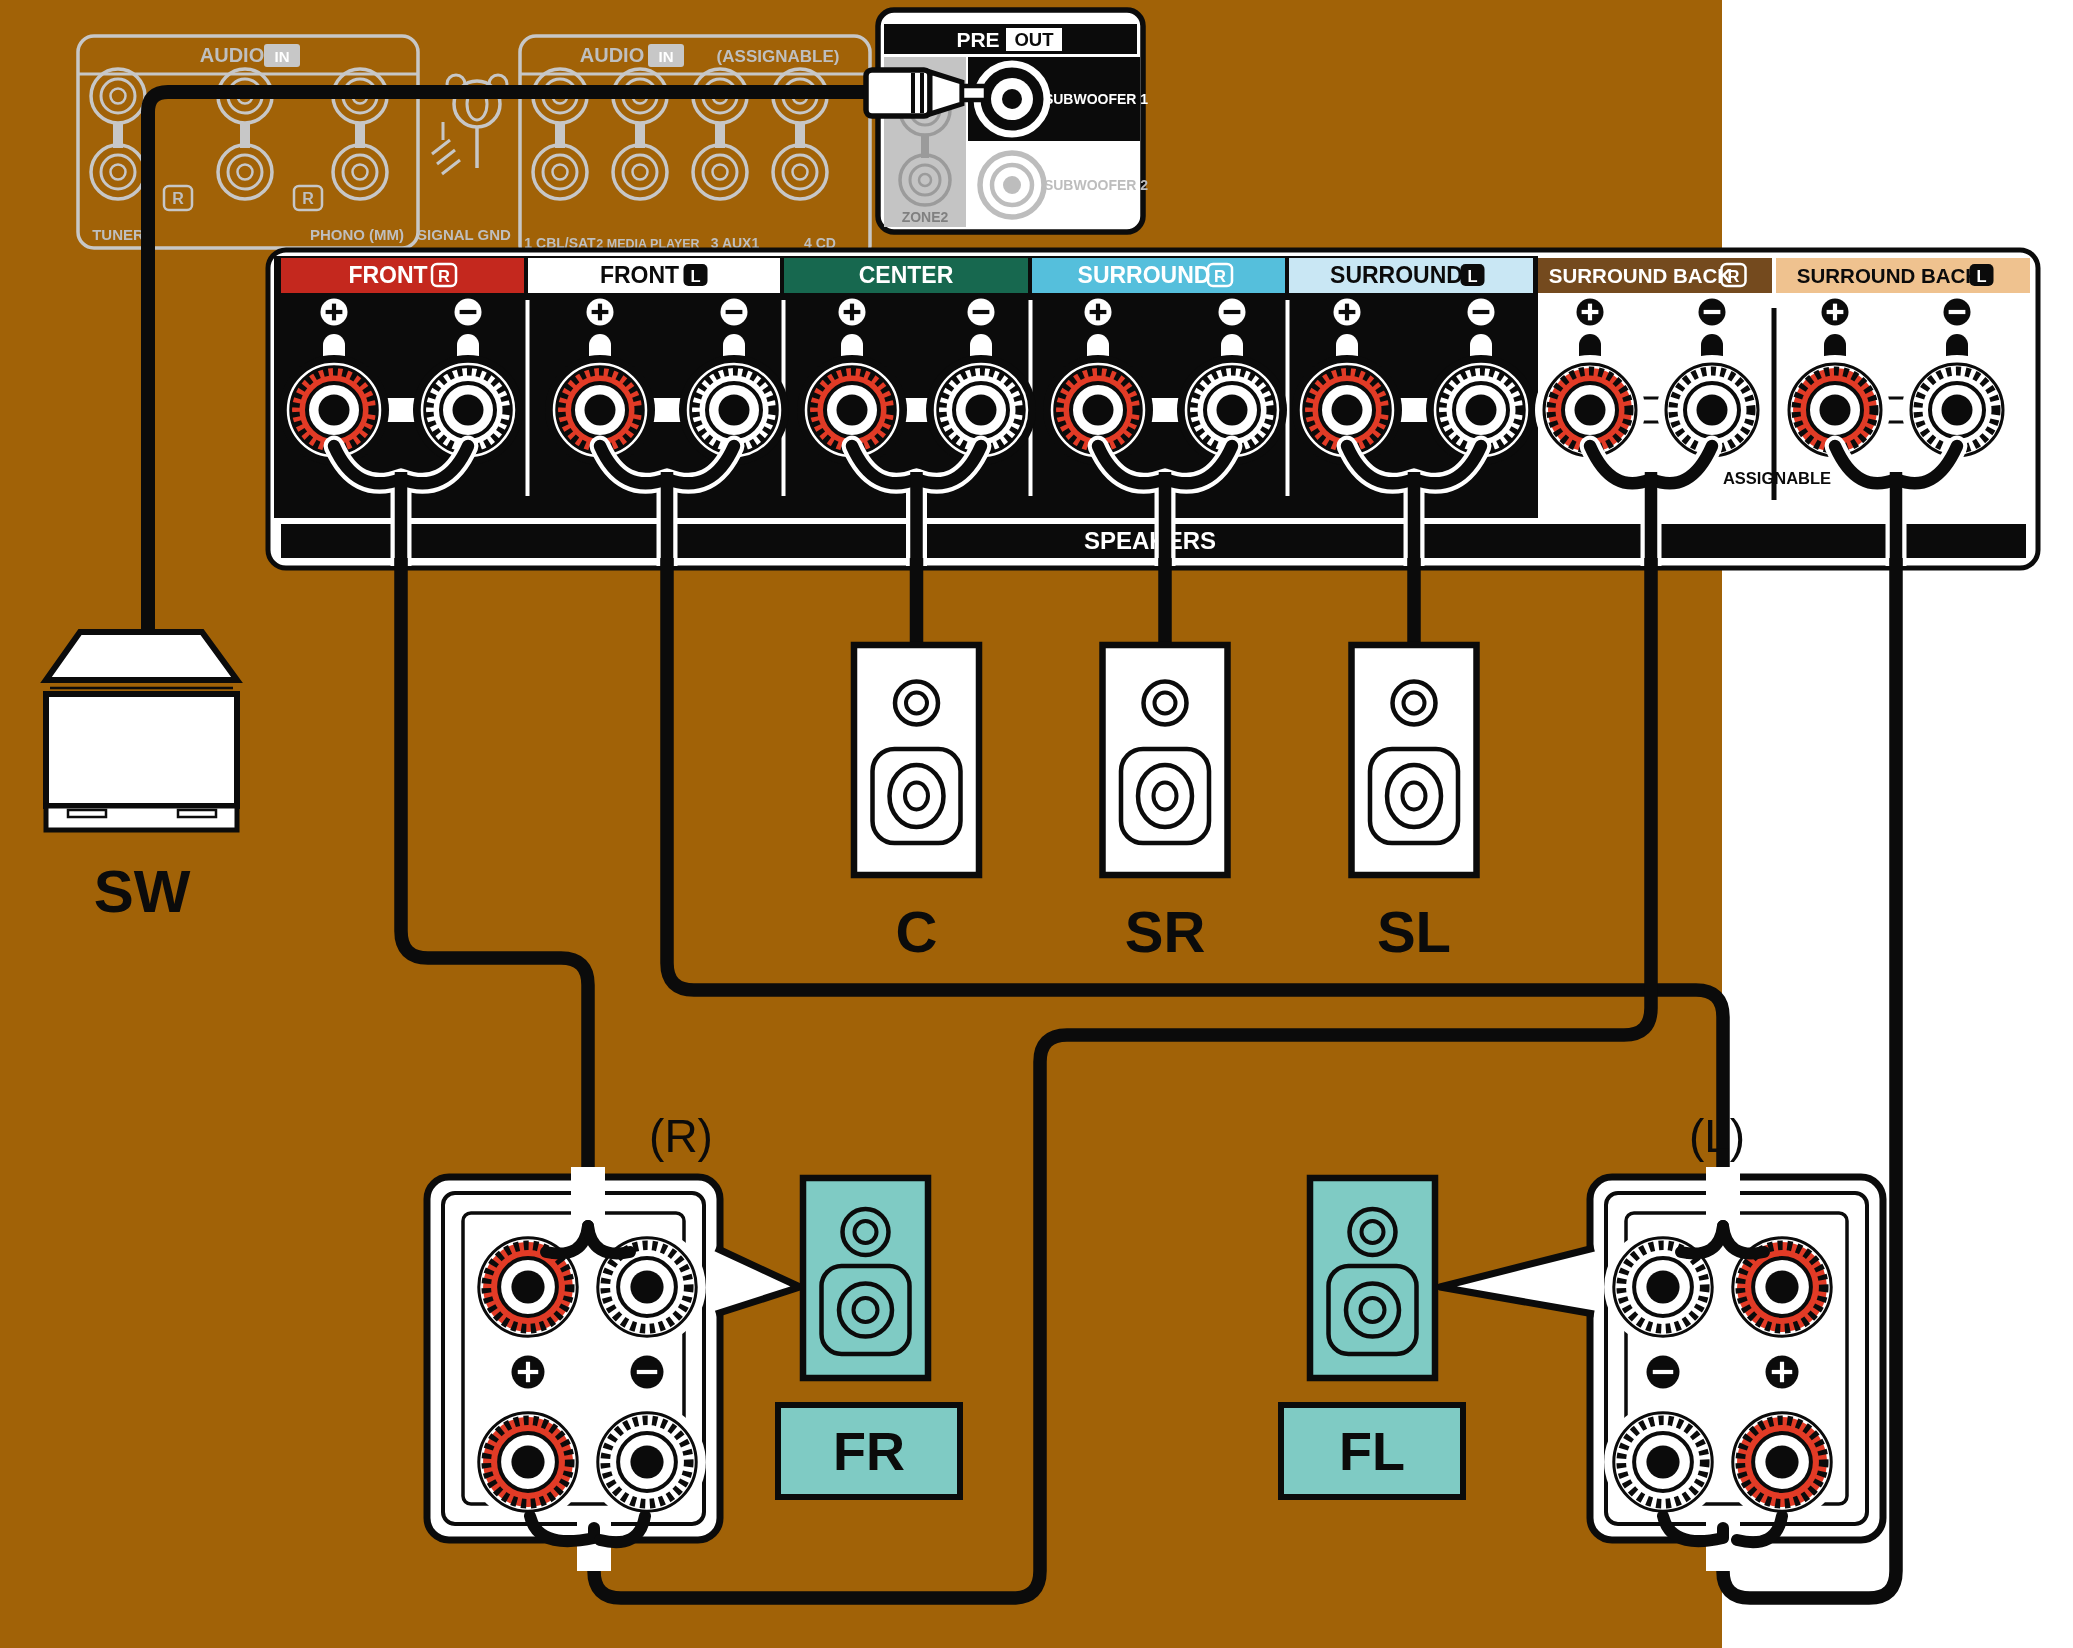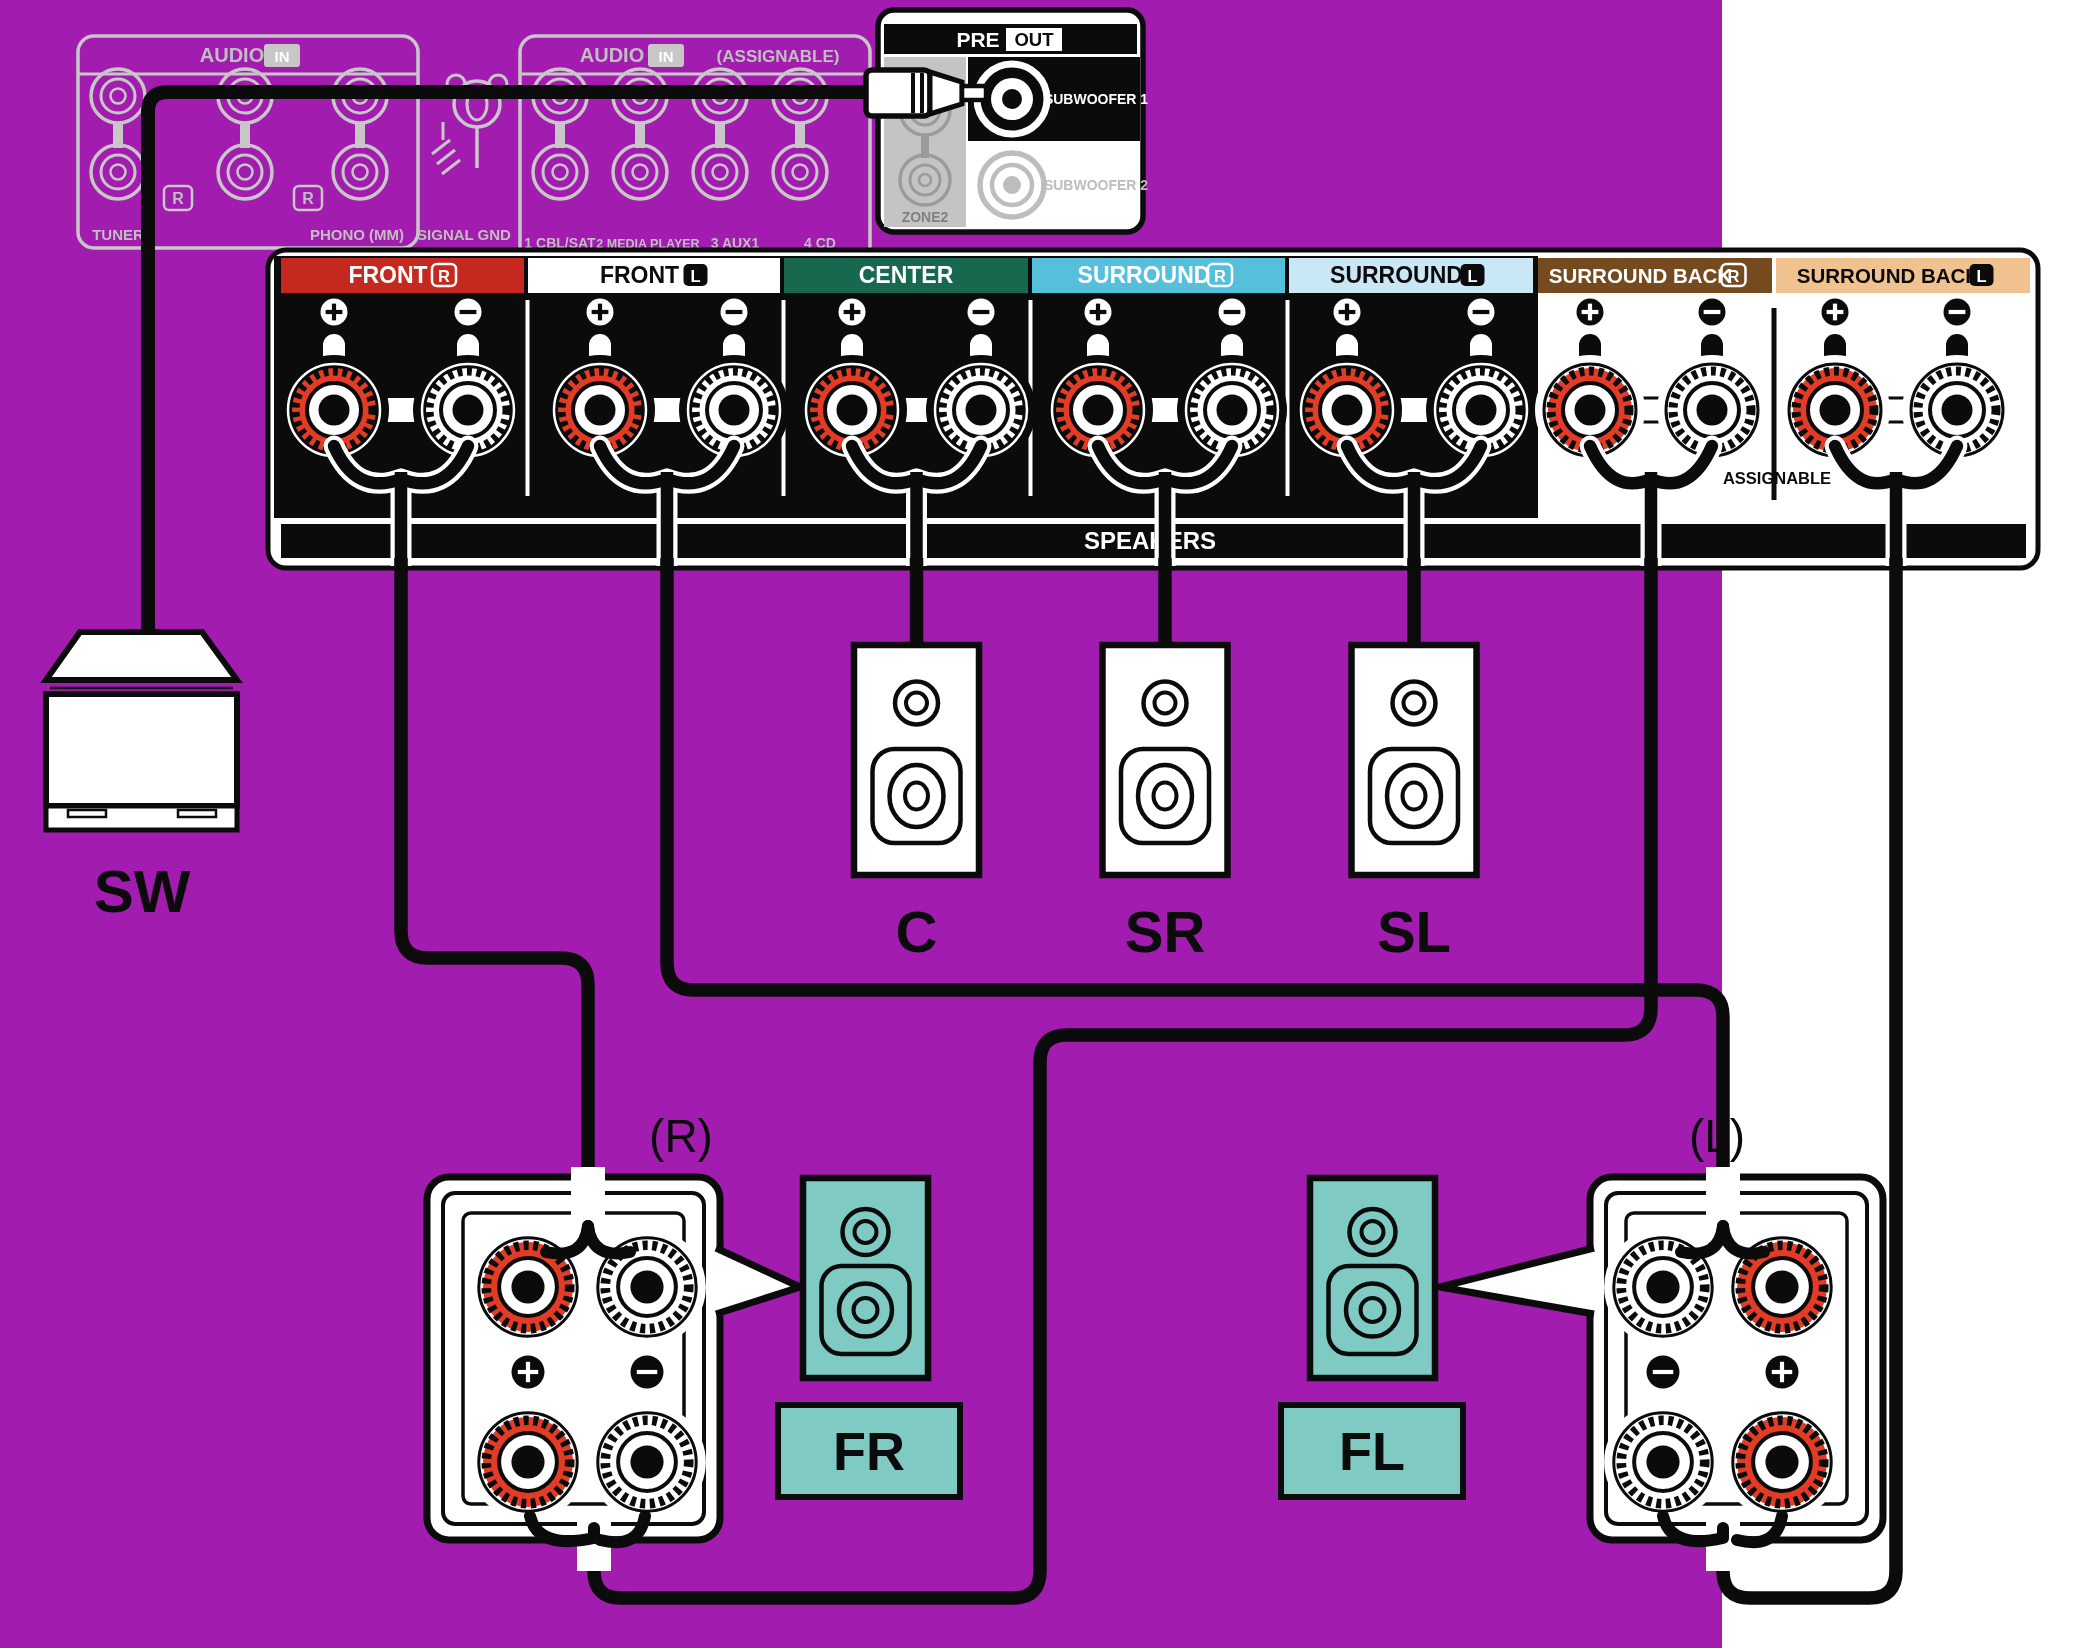--- a/index.html
+++ b/index.html
@@ -1,16 +1,16 @@
 <!DOCTYPE html>
 <html><head>
 <meta charset="utf-8">
 <style>
   html,body{margin:0;padding:0;background:#fff;}
-  #stage{width:1722px;height:1648px;position:relative;background:#a21caf;}
+  #stage{width:1722px;height:1648px;position:relative;background:#a16207;}
   svg{display:block;font-family:"Liberation Sans",sans-serif;}
   text{font-family:"Liberation Sans",sans-serif;}
 </style>
 </head>
 <body>
 
 <div id="stage">
   <svg id="scene" viewBox="0 0 2073 1648" width="2073" height="1648">
       <g>
         <rect x="78" y="36" width="340" height="212" rx="16" fill="none" stroke="#C7C7C7" stroke-width="3.5"></rect>

